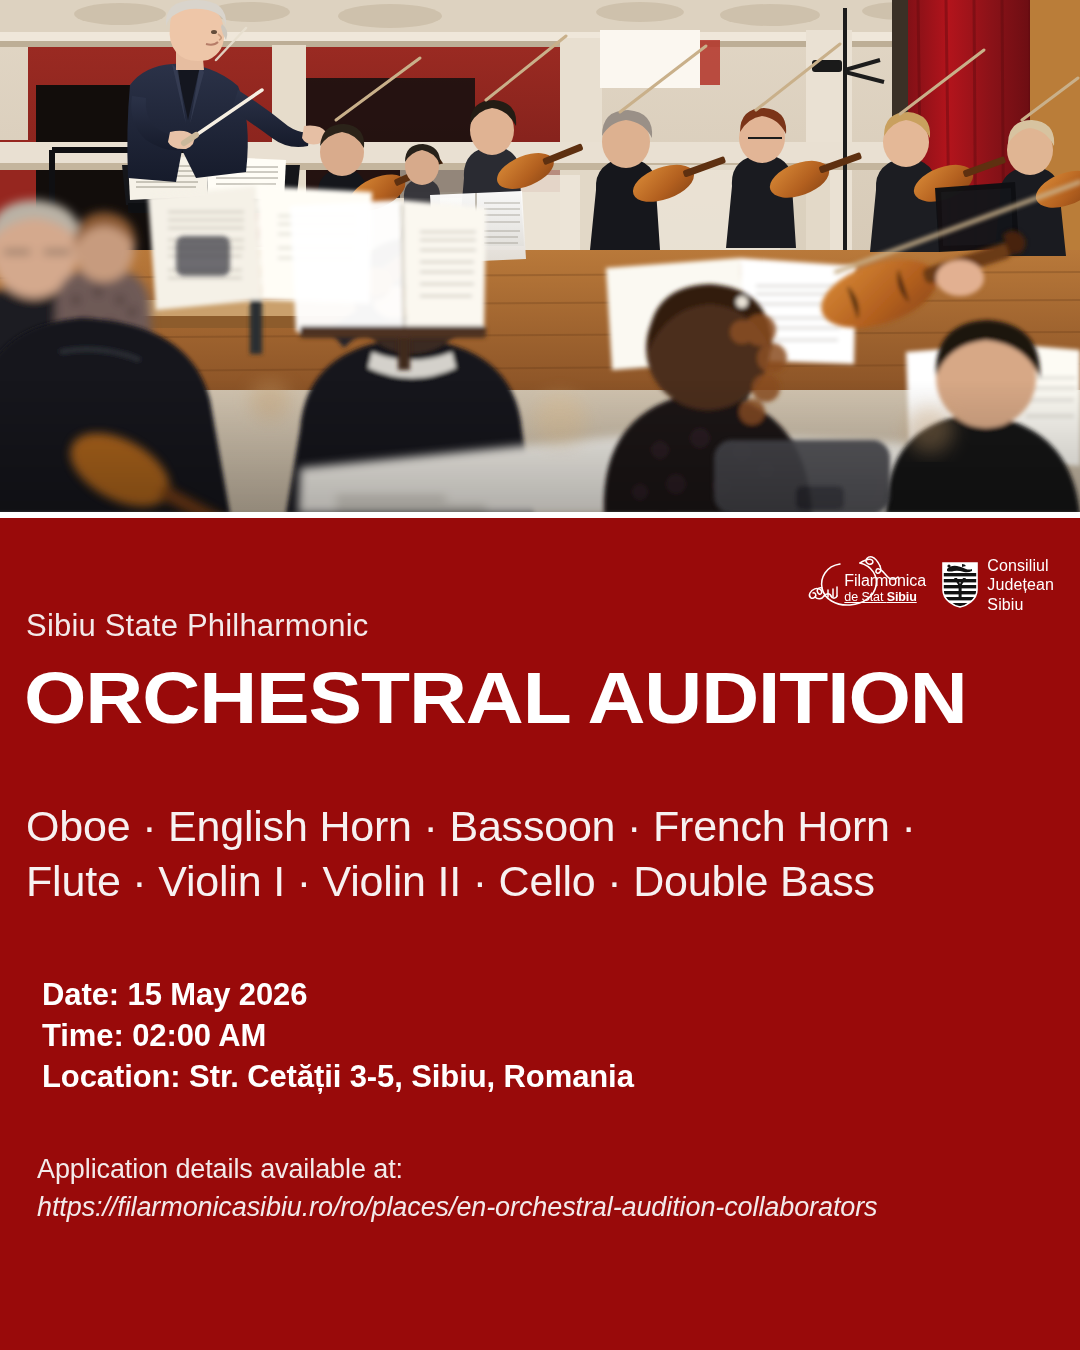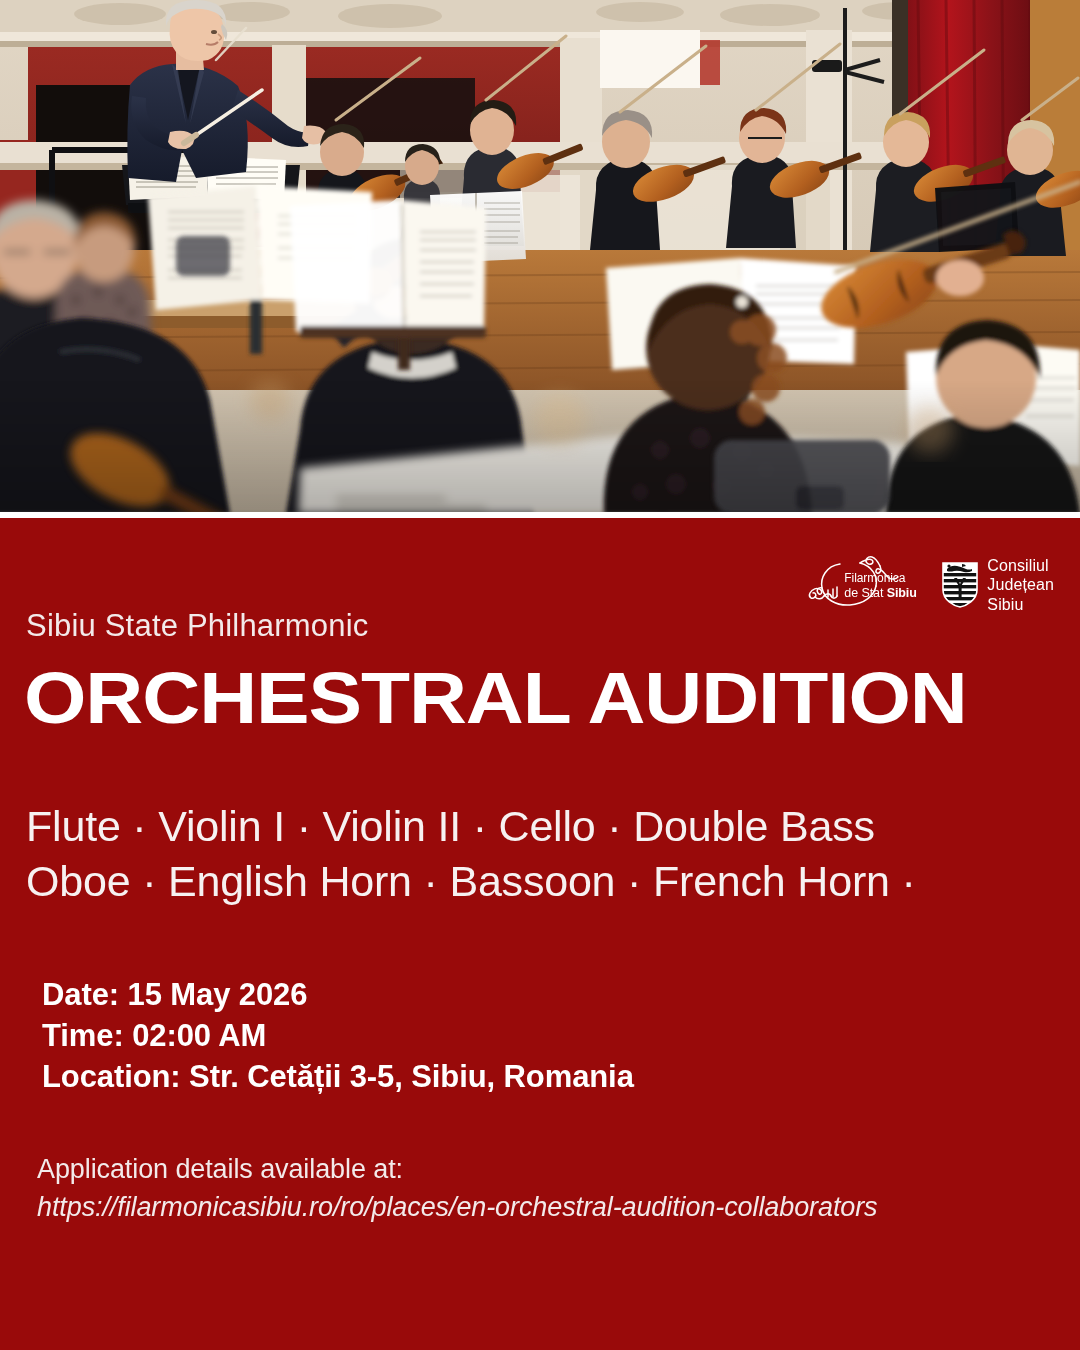--- a/index.html
+++ b/index.html
@@ -44,22 +44,22 @@
   .logos {
     position:absolute; right:26px; top:36px;
     display:flex; align-items:center; gap:16px;
   }
   .logo-phil { position:relative; width:120px; height:62px; }
   .logo-phil svg { position:absolute; left:0; top:0; }
   .logo-phil .phil-text {
     position:absolute; left:38px; top:18px;
     color:#ffffff; line-height:1.15; text-align:left;
   }
-  .phil-l1 { font-size:12px; letter-spacing:-0.1px; }
-  .phil-l2 { font-size:12.5px; letter-spacing:-0.1px; }
+  .phil-l1 { font-size:16px; letter-spacing:-0.1px; }
+  .phil-l2 { font-size:12.5px; letter-spacing:-0.1px;text-decoration:underline; }
   .phil-l2 b { font-weight:bold; }
   .logo-cj { display:flex; align-items:center; gap:9px; }
   .logo-cj .shield { width:36px; height:46px; }
   .cj-text { color:#ffffff; font-size:16px; line-height:1.22; letter-spacing:0.1px; }
 
   
   .eyebrow {
     position:absolute; left:26px; top:90px;
     font-size:31px; color:#f3eaea; font-weight:400;
     letter-spacing:0.2px;
@@ -651,22 +651,22 @@
           <div>Sibiu</div>
         </div>
       </div>
     </div>
 
     <div class="eyebrow">Sibiu State Philharmonic</div>
 
     <div class="headline">ORCHESTRAL AUDITION</div>
 
     <div class="instruments">
+      <div>Oboe · English Horn · Bassoon · French Horn ·</div>
       <div>Flute · Violin I · Violin II · Cello · Double Bass</div>
-      <div>Oboe · English Horn · Bassoon · French Horn ·</div>
     </div>
 
     <div class="details">
       <div>Date: 15 May 2026</div>
       <div>Time: 02:00 AM</div>
       <div>Location: Str. Cetății 3-5, Sibiu, Romania</div>
     </div>
 
     <div class="apply">
       <span>Application details available at:</span>

